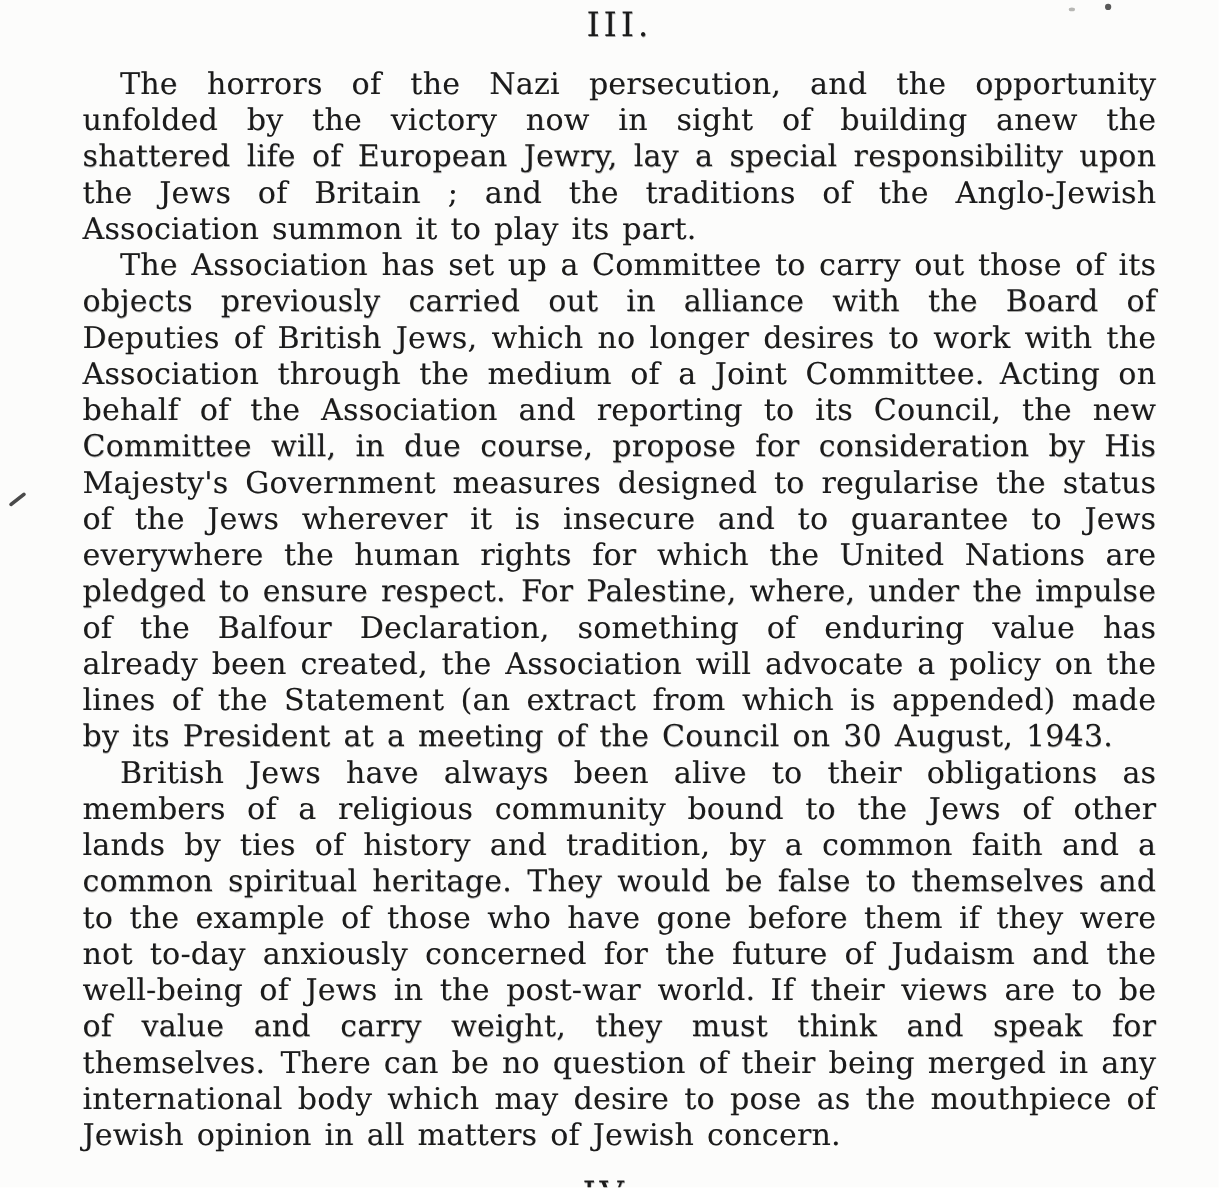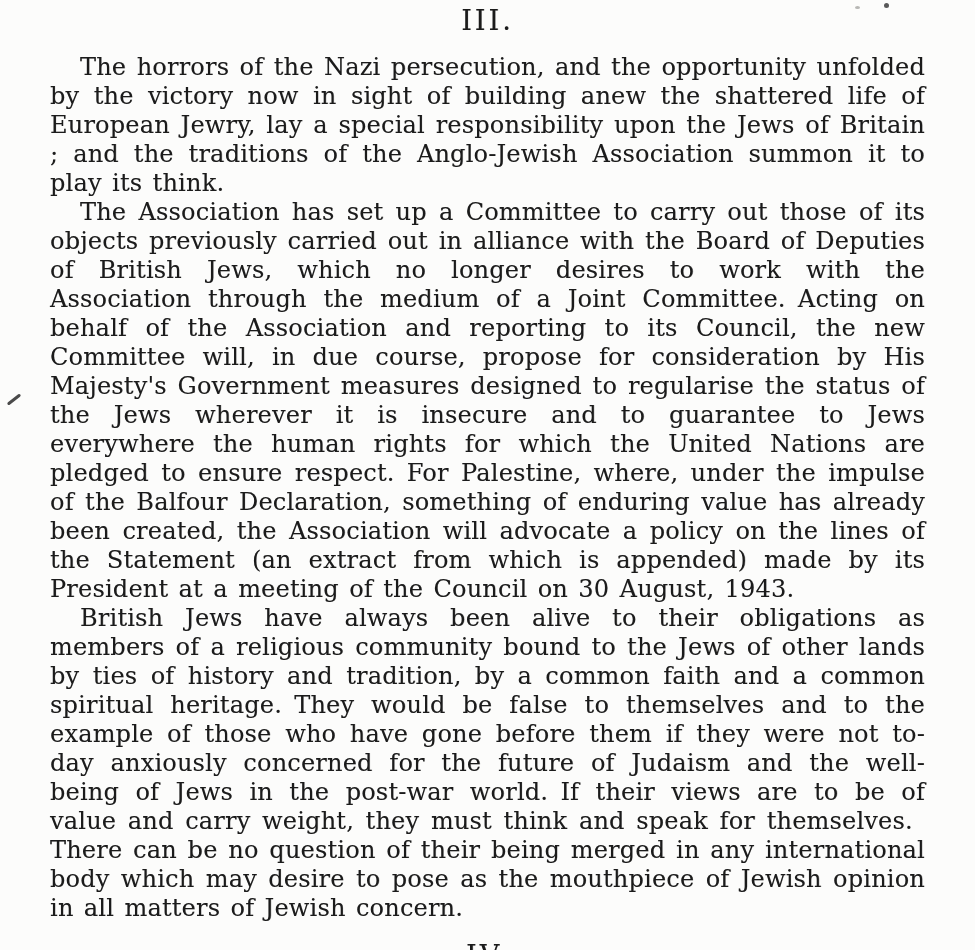--- a/index.html
+++ b/index.html
@@ -12,21 +12,21 @@
     width: 975px;
     height: 950px;
     background: var(--paper, #fcfcfb);
     overflow: hidden;
     font-family: "DejaVu Serif", "Liberation Serif", serif;
     color: var(--ink, #1b1b1b);
     box-sizing: border-box;
   }
   .text-block {
     position: absolute;
-    left: 50px;
+    left: 66px;
     right: 50px;
     top: 6px;
   }
   .section-heading {
     font-size: 27px;
     line-height: 30px;
     text-align: center;
     letter-spacing: 3px;
     margin: 0 0 17px 0;
     text-shadow: 0.4px 0.4px 0 rgba(20,20,20,0.4);
@@ -81,21 +81,21 @@
     background: #b7b7b4;
     border-radius: 50%;
   }
 </style>
 </head>
 <body>
 
 <div class="page">
   <div class="text-block">
     <div class="section-heading">III.</div>
-    <p class="body-para">The horrors of the Nazi persecution, and the opportunity unfolded by the victory now in sight of building anew the shattered life of European Jewry, lay a special responsibility upon the Jews of Britain ; and the traditions of the Anglo-Jewish Association summon it to play its think.</p>
+    <p class="body-para">The horrors of the Nazi persecution, and the opportunity unfolded by the victory now in sight of building anew the shattered life of European Jewry, lay a special responsibility upon the Jews of Britain ; and the traditions of the Anglo-Jewish Association summon it to play its part.</p>
     <p class="body-para">The Association has set up a Committee to carry out those of its objects previously carried out in alliance with the Board of Deputies of British Jews, which no longer desires to work with the Association through the medium of a Joint Committee. Acting on behalf of the Association and reporting to its Council, the new Committee will, in due course, propose for consideration by His Majesty's Government measures designed to regularise the status of the Jews wherever it is insecure and to guarantee to Jews everywhere the human rights for which the United Nations are pledged to ensure respect. For Palestine, where, under the impulse of the Balfour Declaration, something of enduring value has already been created, the Association will advocate a policy on the lines of the Statement (an extract from which is appended) made by its President at a meeting of the Council on 30 August, 1943.</p>
     <p class="body-para">British Jews have always been alive to their obligations as members of a religious community bound to the Jews of other lands by ties of history and tradition, by a common faith and a common spiritual heritage. They would be false to themselves and to the example of those who have gone before them if they were not to-day anxiously concerned for the future of Judaism and the well-being of Jews in the post-war world. If their views are to be of value and carry weight, they must think and speak for themselves. There can be no question of their being merged in any international body which may desire to pose as the mouthpiece of Jewish opinion in all matters of Jewish concern.</p>
   </div>
 
   <div class="next-heading">IV.</div>
 
   <div class="artifact artifact-slash"></div>
   <div class="artifact artifact-dot"></div>
   <div class="artifact artifact-speck"></div>
 </div>

